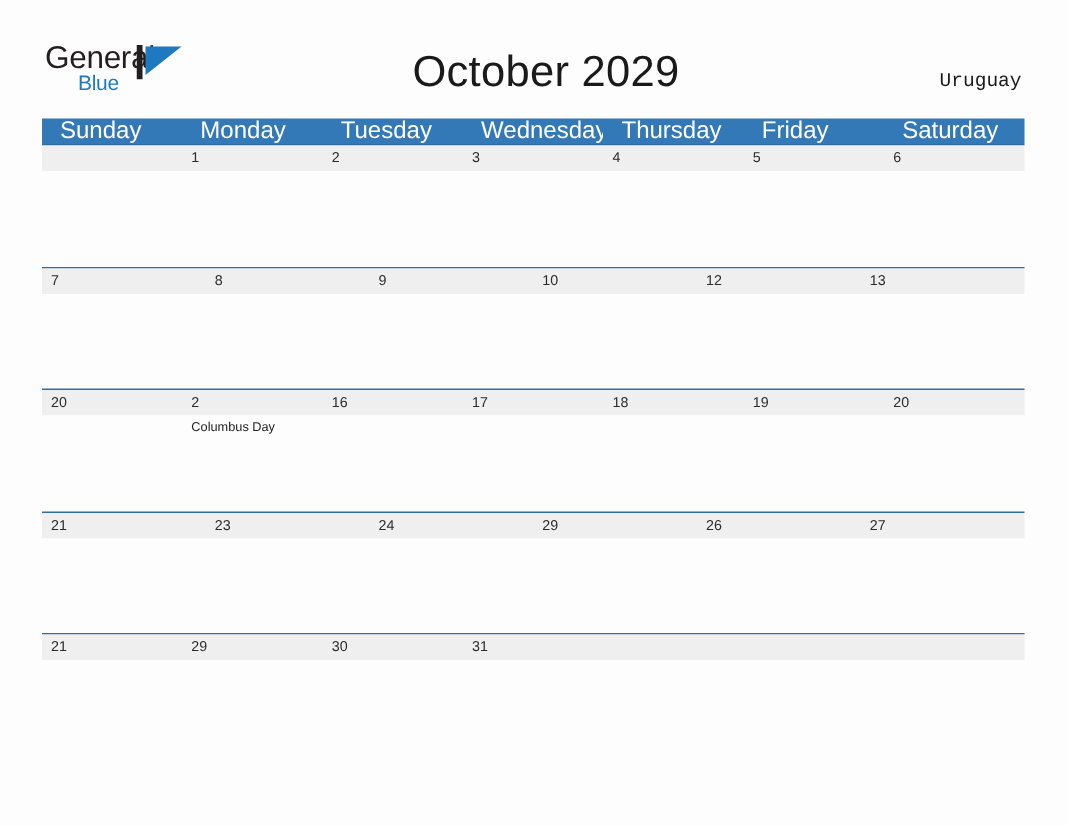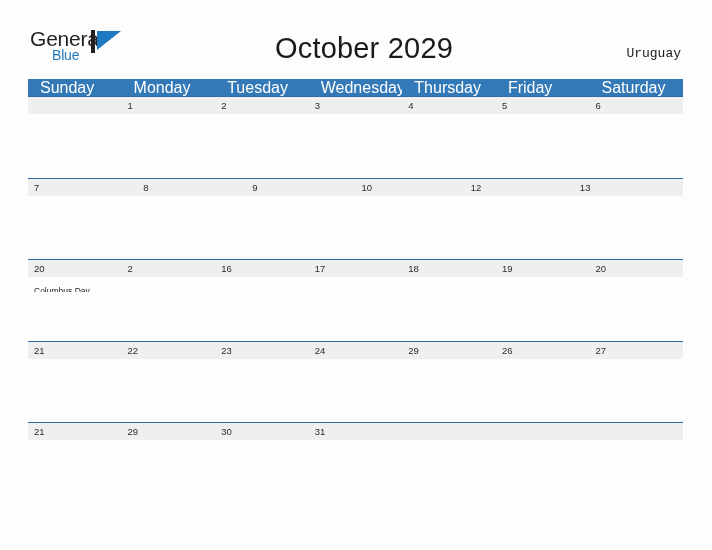--- a/index.html
+++ b/index.html
@@ -131,21 +131,20 @@
     font-size: 9.5px;
     line-height: 17px;
     color: #2C2C2C;
     font-family: "Liberation Sans", sans-serif;
   }
 
   .week-body {
     display: flex;
     height: 52px;
     background: #FDFDFE;
-    flex-direction: column;
   }
   .body-cell {
     flex: 1 1 0;
     box-sizing: border-box;
     padding: 2px 4px 0 6px;
     font-size: 8.5px;
     line-height: 11px;
     color: #2C2C2C;
     font-family: "Liberation Sans", sans-serif;
     overflow: hidden;
@@ -254,21 +253,20 @@
         <div class="body-cell"></div>
         <div class="body-cell"></div>
         <div class="body-cell"></div>
         <div class="body-cell"></div>
       </div>
     </div>
 
     <div class="week-row">
       <div class="week-band">
         <div class="band-cell">21</div>
-        <div class="band-cell">22</div>
         <div class="band-cell">23</div>
         <div class="band-cell">24</div>
         <div class="band-cell">29</div>
         <div class="band-cell">26</div>
         <div class="band-cell">27</div>
       </div>
       <div class="week-body">
         <div class="body-cell"></div>
         <div class="body-cell"></div>
         <div class="body-cell"></div>

